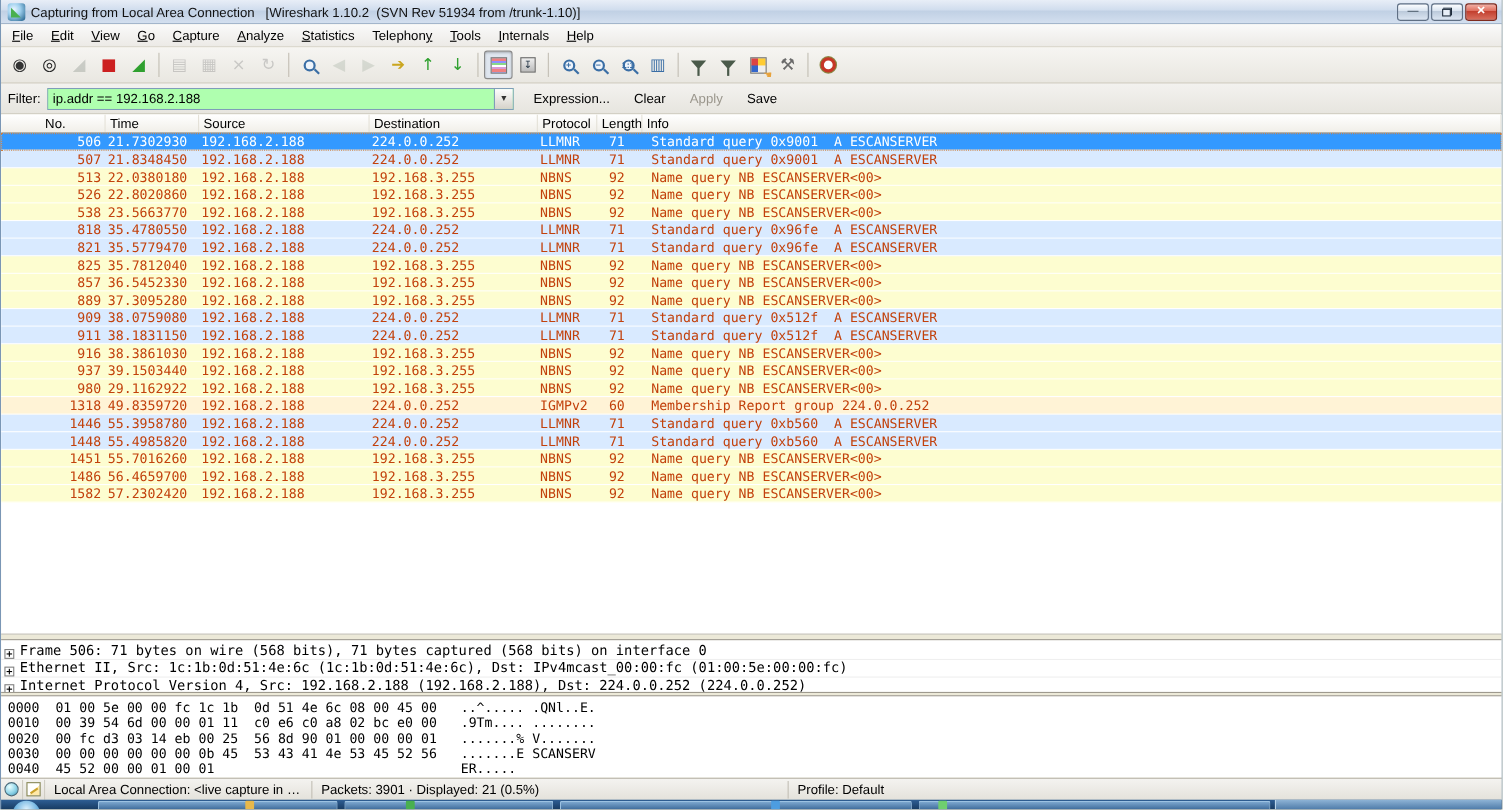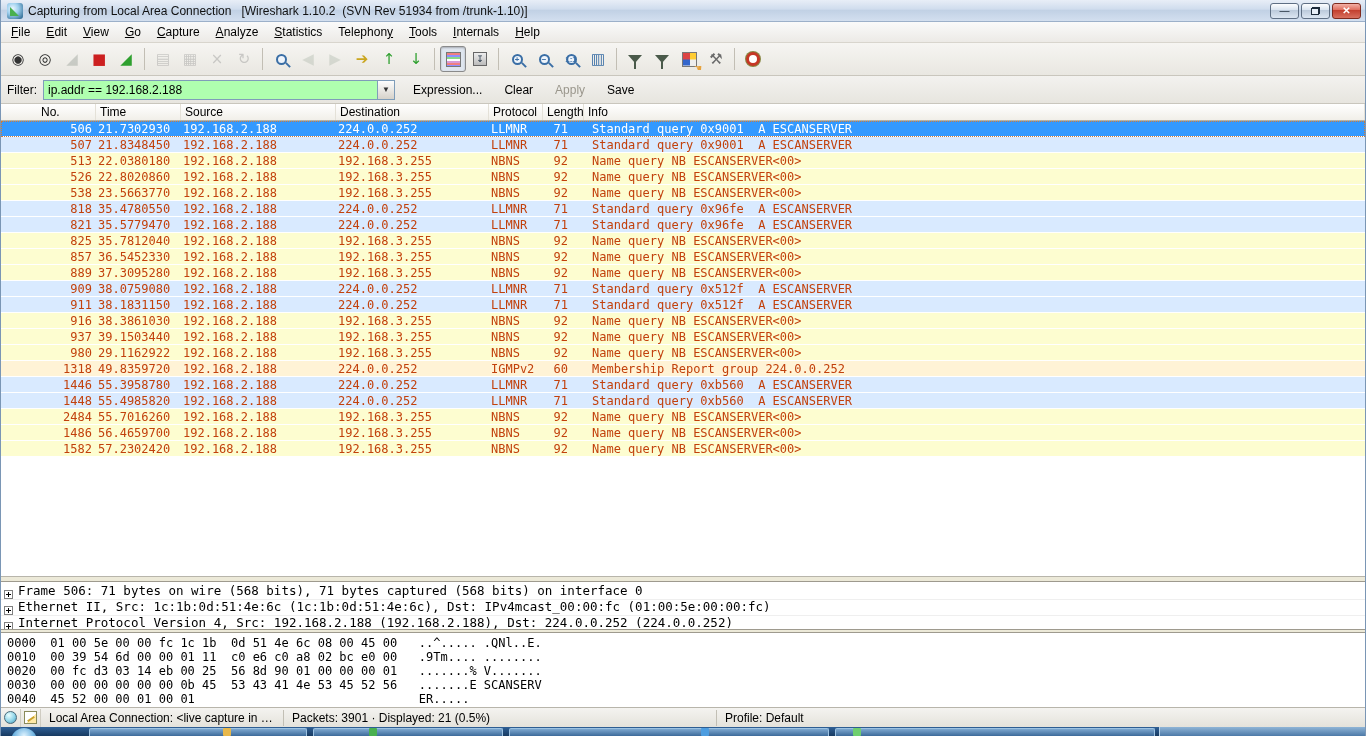--- a/index.html
+++ b/index.html
@@ -58,21 +58,21 @@
     right:-6px; bottom:-3px; transform:rotate(45deg); }
   .buoy { width:14px; height:14px; border-radius:50%; background:#fff; border:3px solid #c63726;
     box-shadow:0 0 0 1px #884; }
   .autoscroll-chip { width:14px; height:14px; border:1px solid #666; background:linear-gradient(#eee,#bbb);
     display:flex; align-items:center; justify-content:center; font-size:9px; color:#234; }
 
   
   #filterbar { height:28px; flex:0 0 28px; background:linear-gradient(#f3f2ef,#e7e5df);
     border-bottom:1px solid #c9c6bd; display:flex; align-items:center; padding:0 6px; }
   #filter-label { margin-right:6px; }
-  #filter-combo { display:flex; height:20px; border:1px solid #7f9db9; background:#afffaf; width:352px;justify-content:center; }
+  #filter-combo { display:flex; height:20px; border:1px solid #7f9db9; background:#afffaf; width:424px;justify-content:center; }
   #filter-input { flex:1; border:0; outline:none; background:#afffaf; padding:0 4px;
     font-family:"Liberation Sans", sans-serif; font-size:12px; color:#000; }
   #filter-drop { width:17px; border-left:1px solid #7f9db9; background:linear-gradient(#fdfdfd,#d6d2ca);
     display:flex; align-items:center; justify-content:center; font-size:8px; color:#333; }
   .filter-btn { margin-left:14px; padding:2px 4px; color:#000; }
   .filter-btn.disabled { color:#9a968c; }
 
   
   #packet-pane { flex:0 0 473px; background:#fff; overflow:hidden; border-bottom:1px solid #b8b5ab; }
   .pgrid { display:grid; grid-template-columns:59px 85px 155px 153px 54px 41px 1fr;padding-left:36px; }
@@ -427,21 +427,21 @@
         <div class="prow pgrid llmnr">
           <span class="c-no">1448</span>
           <span class="c-time">55.4985820</span>
           <span class="c-src">192.168.2.188</span>
           <span class="c-dst">224.0.0.252</span>
           <span class="c-proto">LLMNR</span>
           <span class="c-len">71</span>
           <span class="c-info">Standard query 0xb560  A ESCANSERVER</span>
         </div>
         <div class="prow pgrid nbns">
-          <span class="c-no">2484</span>
+          <span class="c-no">1451</span>
           <span class="c-time">55.7016260</span>
           <span class="c-src">192.168.2.188</span>
           <span class="c-dst">192.168.3.255</span>
           <span class="c-proto">NBNS</span>
           <span class="c-len">92</span>
           <span class="c-info">Name query NB ESCANSERVER&lt;00&gt;</span>
         </div>
         <div class="prow pgrid nbns">
           <span class="c-no">1486</span>
           <span class="c-time">56.4659700</span>

